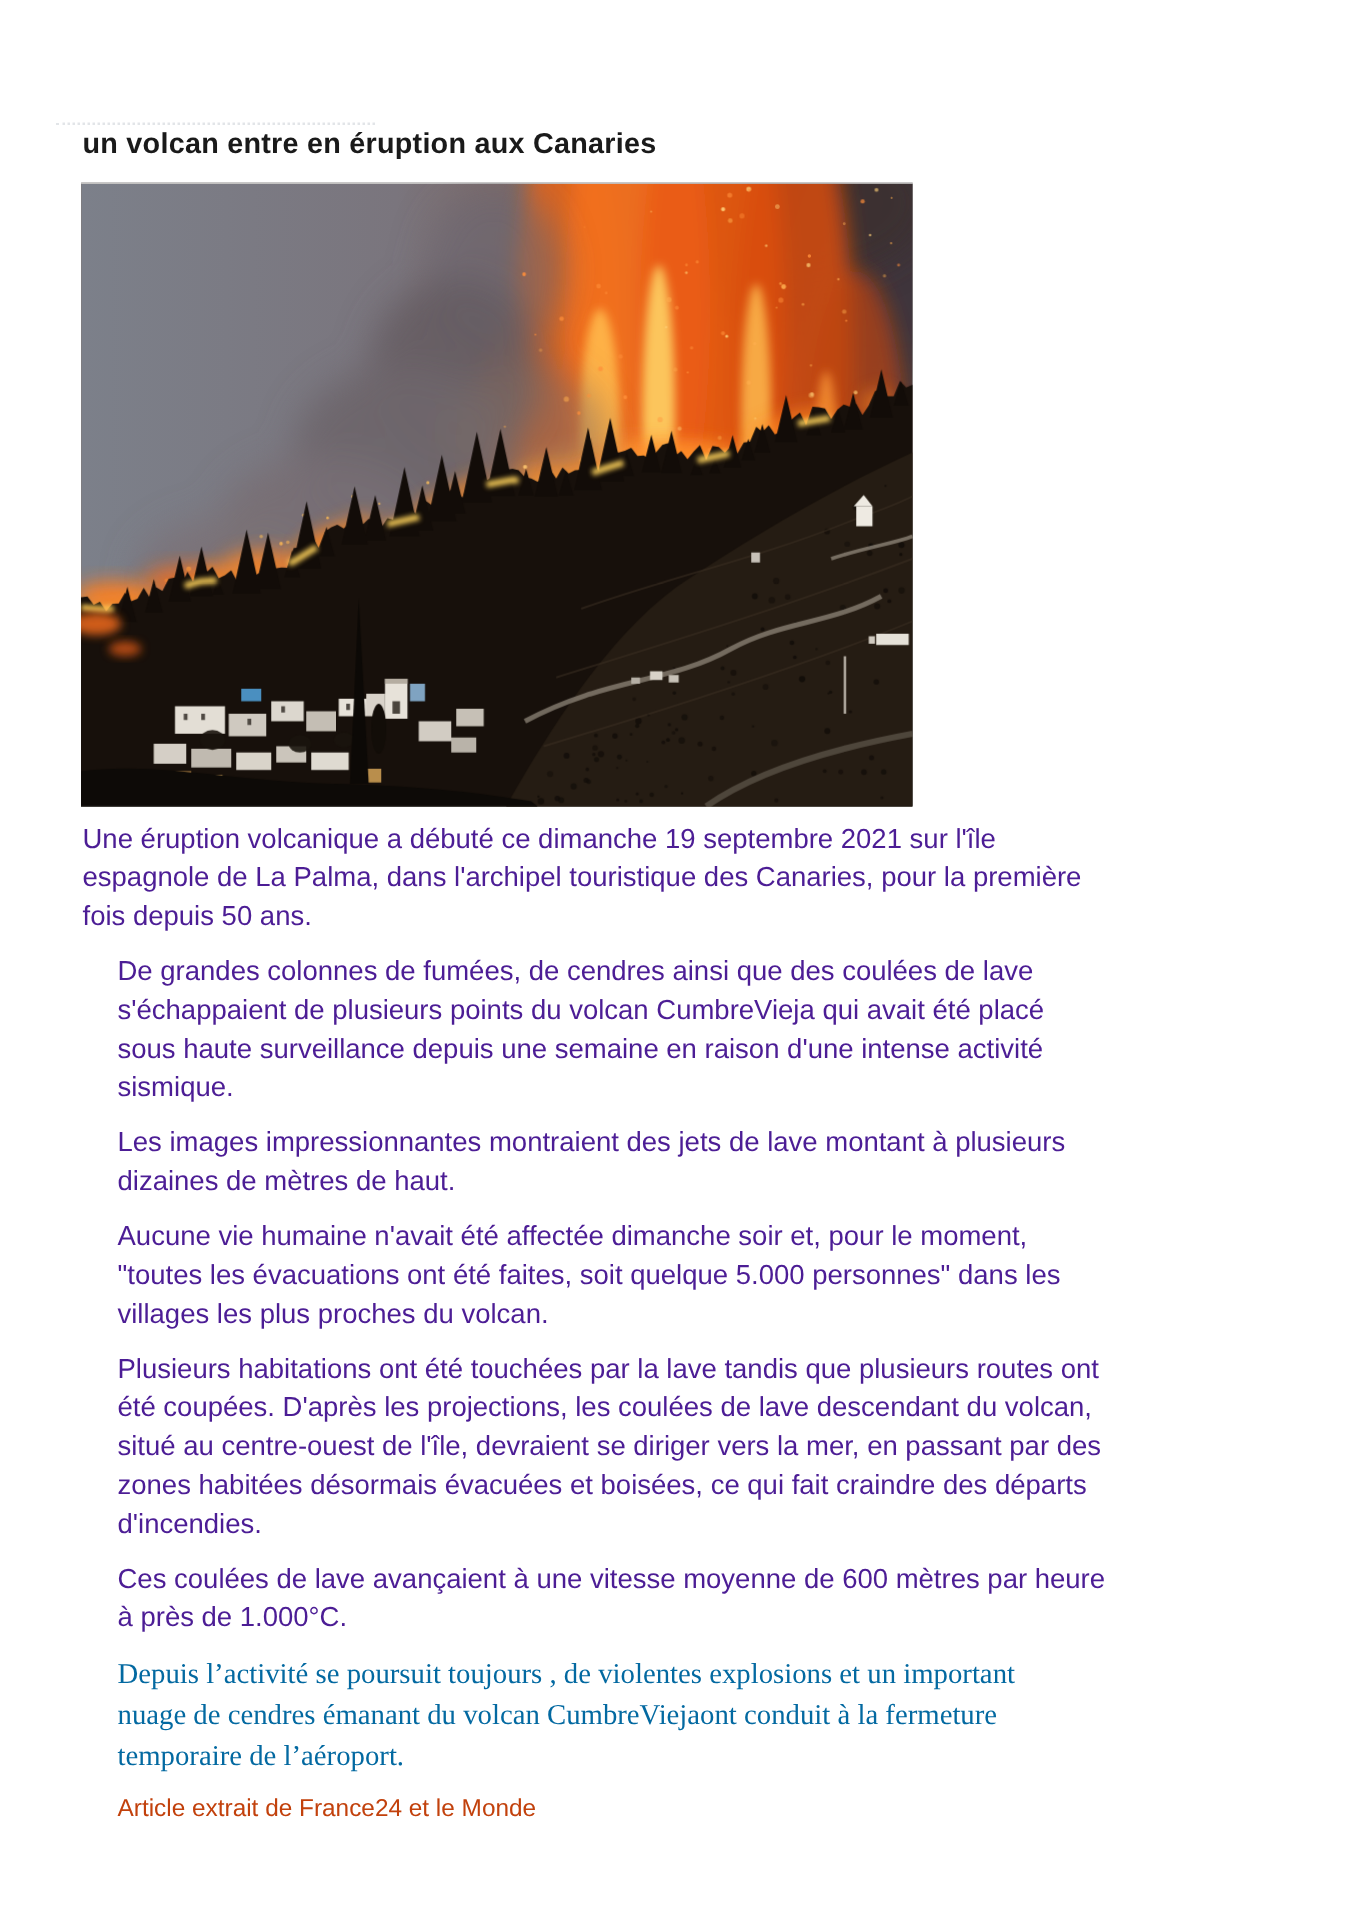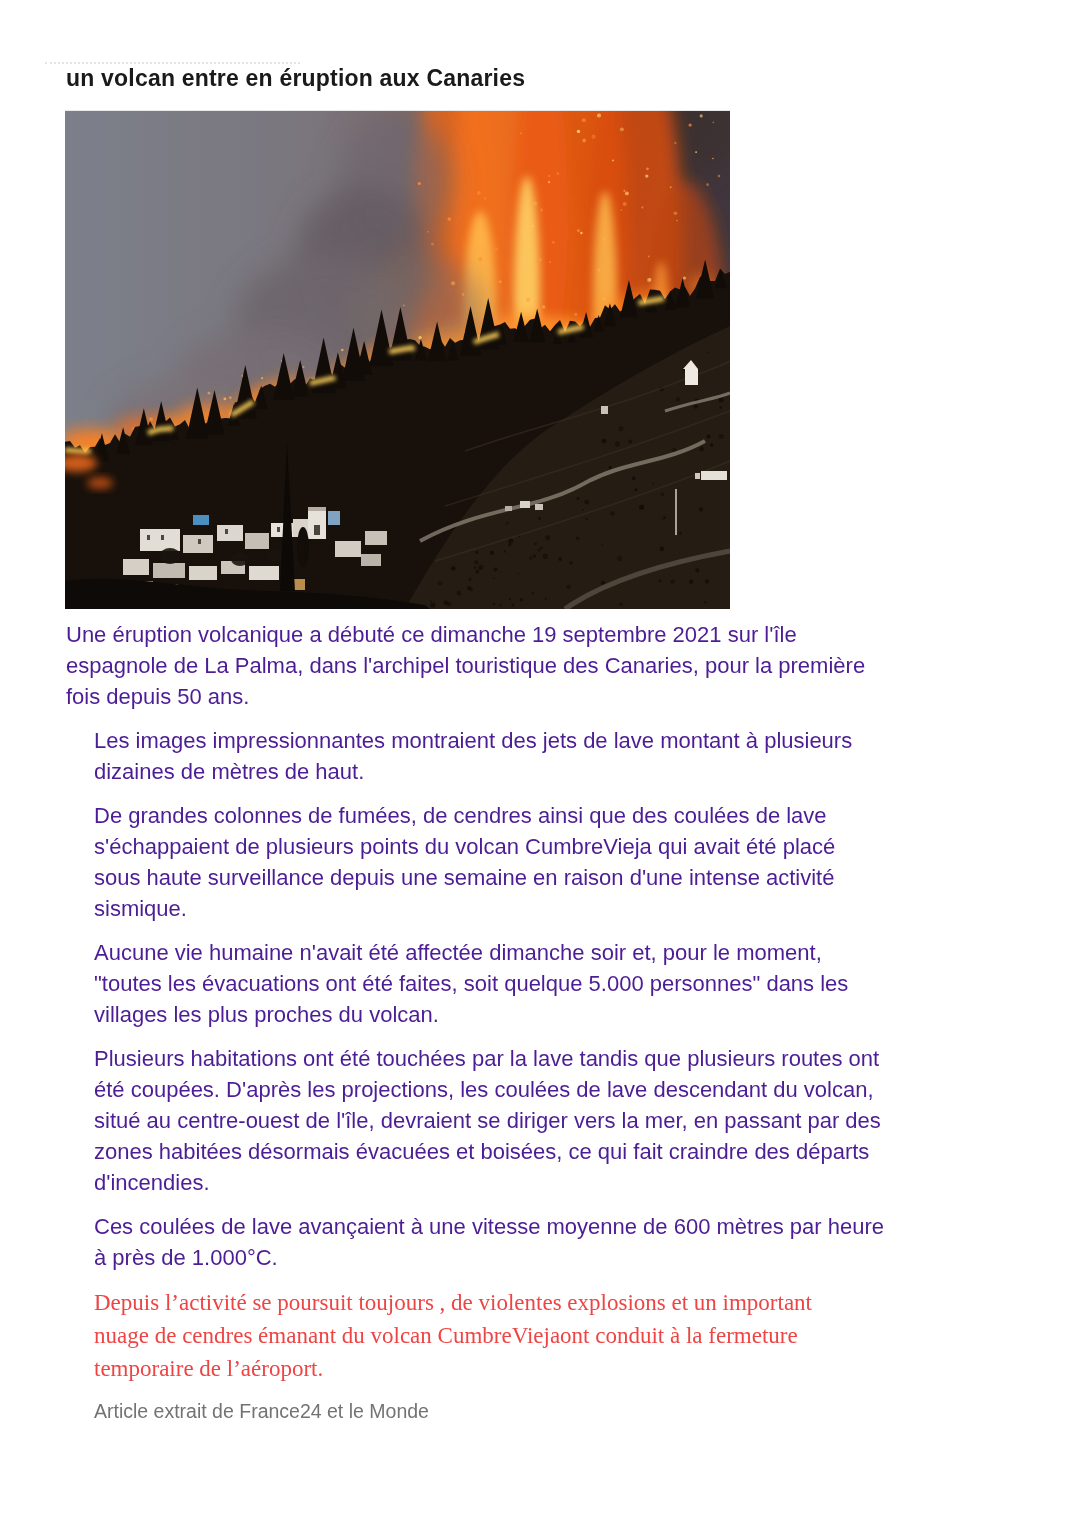--- a/index.html
+++ b/index.html
@@ -3,21 +3,21 @@
 <meta charset="utf-8">
 <style>
   html,body{margin:0;padding:0;}
   body{
     width:1080px;height:1527px;
     background:#ffffff;
     font-family:"Liberation Sans",sans-serif;
     position:relative;
     overflow:hidden;
   }
-  .page{position:absolute;inset:0;}
+  .page{position:absolute;inset:0;margin-top:36px;}
   .top-artifact{
     position:absolute;left:45px;top:62px;width:255px;height:0;
     border-top:2px dotted rgba(160,168,178,0.30);
   }
   h1.heading{
     position:absolute;left:66px;top:64px;margin:0;
     font-size:23px;line-height:28px;font-weight:700;
     color:#1a1a1a;letter-spacing:0.2px;
   }
   figure.photo{
@@ -34,26 +34,26 @@
   .textcol p{
     margin:0 0 13px 0;
     font-size:22px;line-height:31px;
     color:#4c1d95;
     white-space:pre-line;
   }
   .textcol p.ind{margin-left:28px;}
   .textcol p.serif{
     font-family:"Liberation Serif",serif;
     font-size:23px;line-height:33px;
-    color:#ef4444;
+    color:#0369a1;
     margin-left:28px;
   }
   .textcol p.source{
     font-size:19.5px;line-height:26px;
-    color:#737373;
+    color:#c2410c;
     margin-left:28px;margin-top:11px;
   }
 </style>
 </head>
 <body>
 
 <div class="page">
 
   <div class="top-artifact"></div>
 
@@ -404,26 +404,26 @@
       <polygon points="222,332 215,480 230,480" fill="#0c0906"></polygon>
 
       <path d="M0,498 L0,470 C60,462 120,478 200,480 C280,482 320,488 360,494 L365,498 Z" fill="#0d0a07"></path>
     </svg>
   </figure>
 
   <div class="textcol">
     <p class="lead">Une éruption volcanique a débuté ce  dimanche 19 septembre 2021 sur l'île
 espagnole de La Palma, dans l'archipel touristique des Canaries, pour la première
 fois depuis 50 ans.</p>
-    <p class="ind">Les images impressionnantes montraient des jets de lave montant à plusieurs
-dizaines de mètres de haut.</p>
     <p class="ind">De grandes colonnes de fumées, de cendres ainsi que des coulées de lave
 s'échappaient de plusieurs points du volcan CumbreVieja qui avait été placé
 sous haute surveillance depuis une semaine en raison d'une intense activité
 sismique.</p>
+    <p class="ind">Les images impressionnantes montraient des jets de lave montant à plusieurs
+dizaines de mètres de haut.</p>
     <p class="ind">Aucune vie humaine n'avait été affectée dimanche soir et, pour le moment,
 "toutes les évacuations ont été faites, soit quelque 5.000 personnes" dans les
 villages les plus proches du volcan.</p>
     <p class="ind">Plusieurs habitations ont été touchées par la lave tandis que plusieurs routes ont
 été coupées. D'après les projections, les coulées de lave descendant du volcan,
 situé au centre-ouest de l'île, devraient se diriger vers la mer, en passant par des
 zones habitées désormais évacuées et boisées, ce qui fait craindre des départs
 d'incendies.</p>
     <p class="ind">Ces coulées de lave avançaient à une vitesse moyenne de 600 mètres par heure
 à près de 1.000°C.</p>

